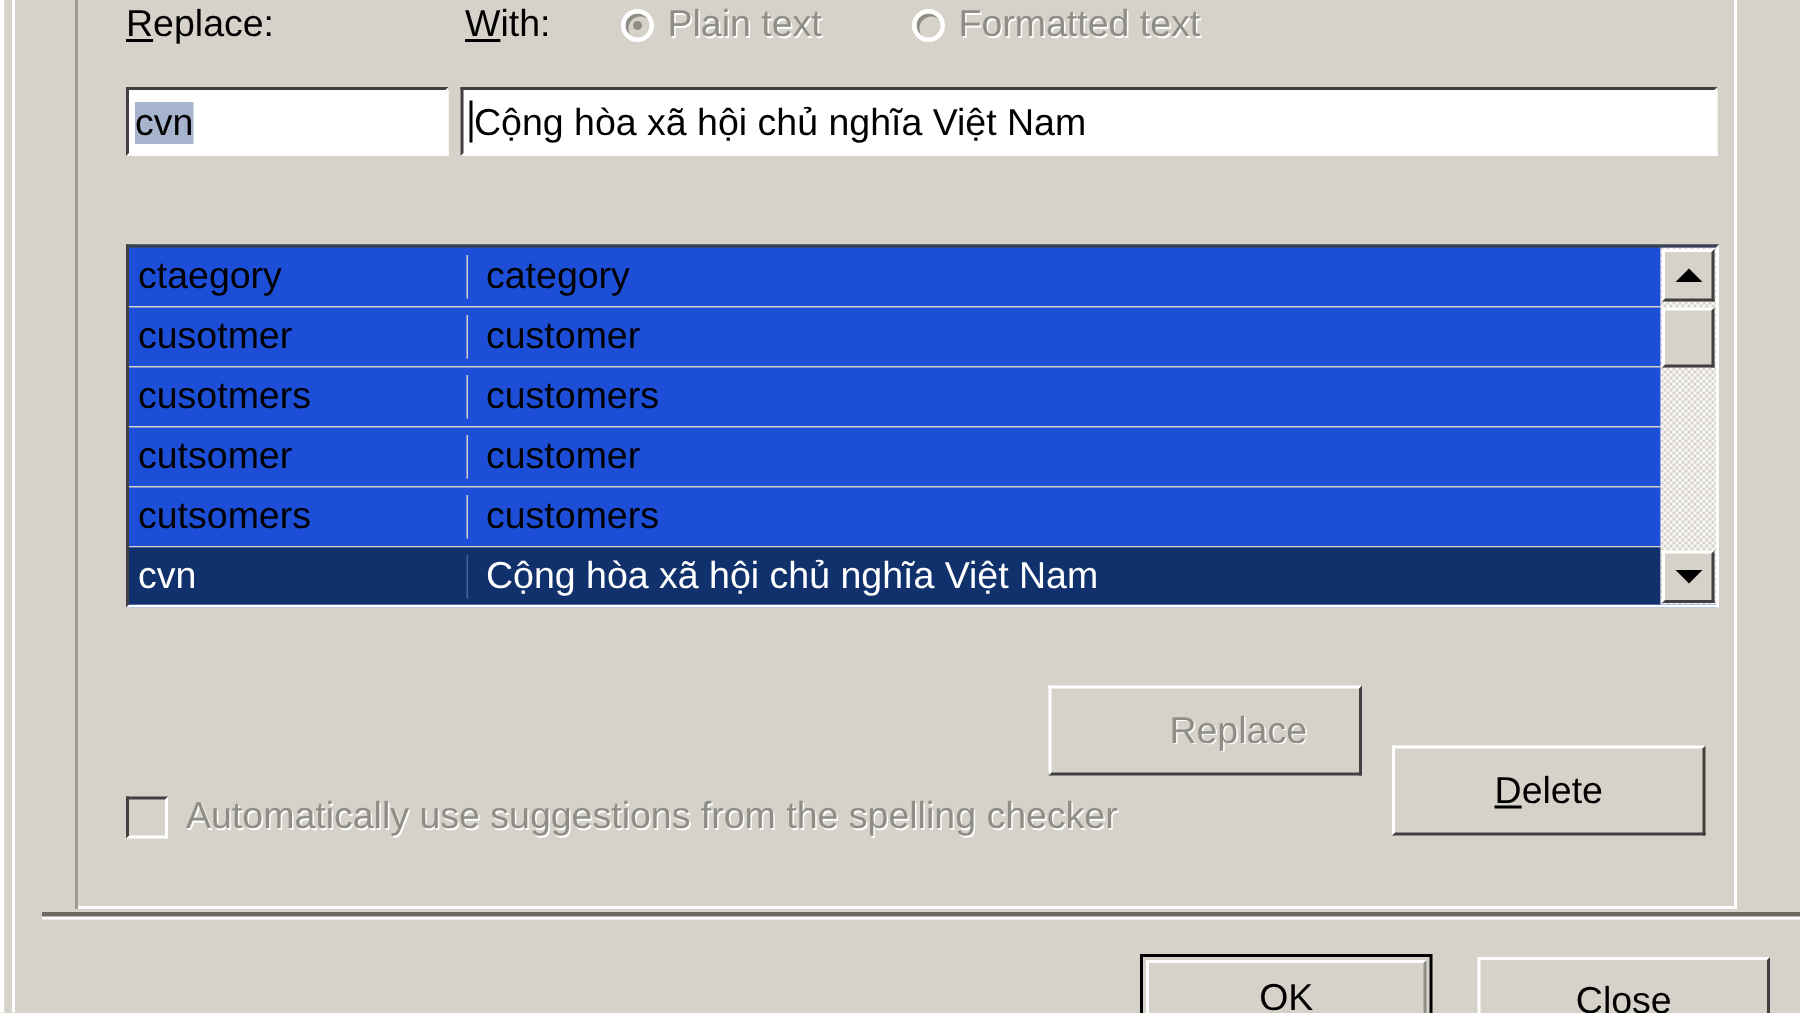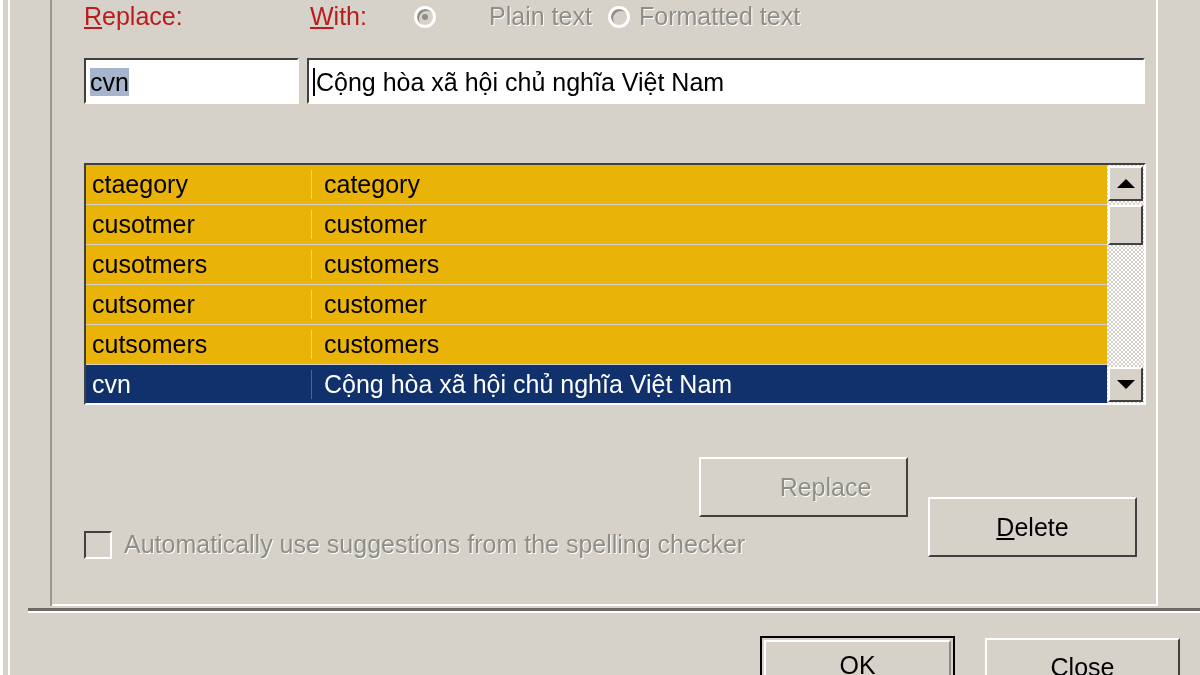--- a/index.html
+++ b/index.html
@@ -67,37 +67,37 @@
     border-top: 2px solid #9a9a93;
     border-left: 2px solid #9a9a93;
     box-sizing: border-box;
     pointer-events: none;
   }
 
   
   .field-label {
     position: absolute;
     font-size: 25px;
-    color: #b91c1c;
+    color: #000000;
     white-space: nowrap;
     letter-spacing: 0px;
   }
   .field-label u { text-decoration: underline; }
 
   #label-replace { left: 74px; top: 2px; }
   #label-with    { left: 300px; top: 2px; }
 
   
   .radio-group-item {
     position: absolute;
     display: flex;
     align-items: center;
     white-space: nowrap;
   }
-  #radio-plain-text     { left: 404px; top: 2px; gap: 44px; }
+  #radio-plain-text     { left: 404px; top: 2px; }
   #radio-formatted-text { left: 598px; top: 2px; text-align: right; }
 
   .radio-dot {
     width: 22px; height: 22px;
     border-radius: 50%;
     background: #d6d2ca;
     border: 3px solid #ffffff;
     box-shadow: inset 2px 2px 0 0 #8e8e87;
     box-sizing: border-box;
     position: relative;
@@ -156,21 +156,21 @@
     background: #000000;
     vertical-align: -5px;
     margin-right: 1px;
   }
 
   
   #replacement-list {
     position: absolute;
     left: 74px; top: 163px;
     width: 1062px; height: 242px;
-    background: #eab308;
+    background: #1d4ed8;
     border-top: 2px solid #404040;
     border-left: 2px solid #404040;
     border-right: 2px solid #ffffff;
     border-bottom: 2px solid #ffffff;
     box-sizing: border-box;
     overflow: hidden;
   }
   .list-rows {
     position: absolute;
     left: 0; top: 0;

